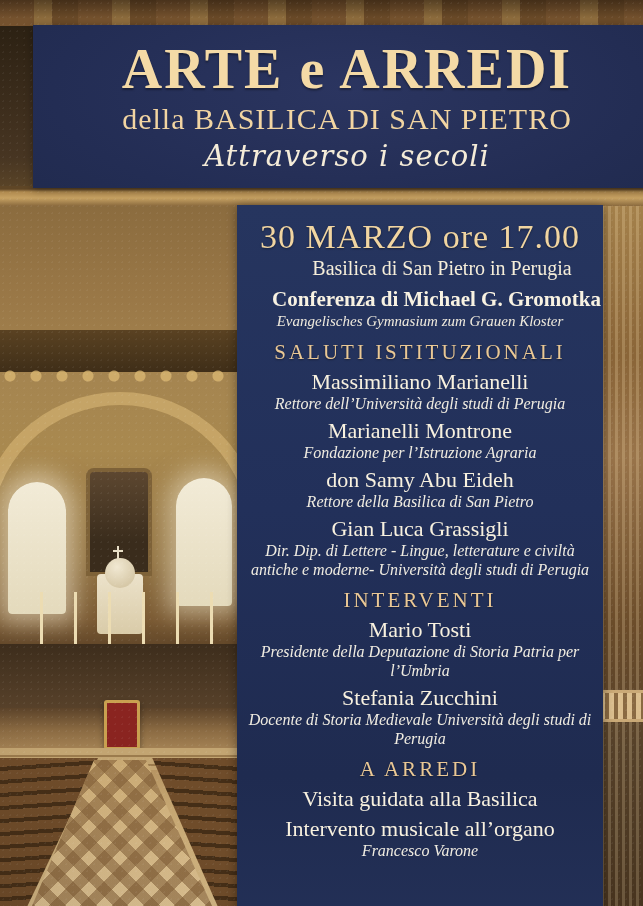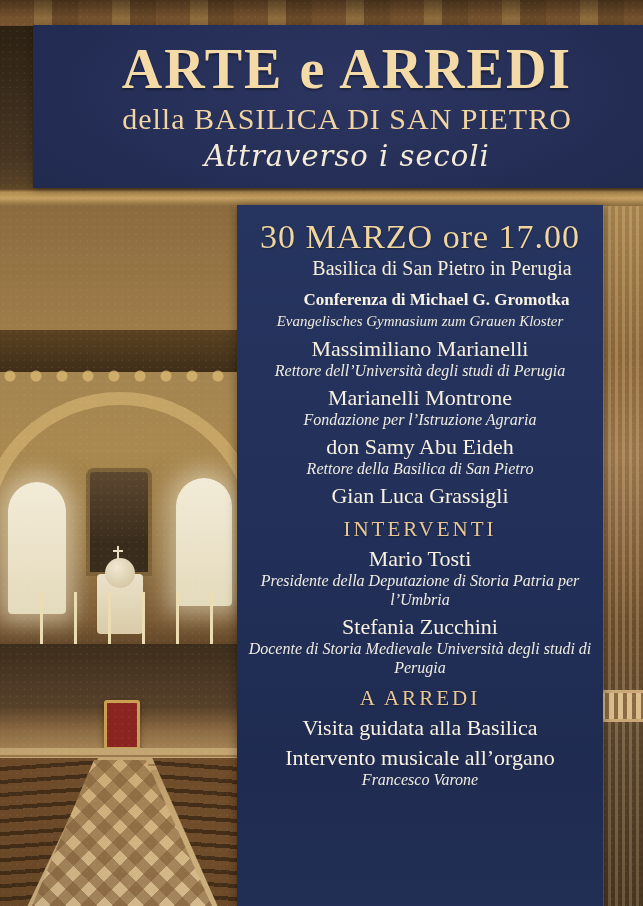--- a/index.html
+++ b/index.html
@@ -96,21 +96,21 @@
     letter-spacing:1px;font-family:"DejaVu Serif","Liberation Serif",serif;}
 
   
   .panel{position:absolute;left:237px;top:205px;width:366px;height:761px;
     background:linear-gradient(180deg,#26355f 0%,#22305a 40%,#1f2b50 75%,#243158 100%);
     box-shadow:0 2px 10px rgba(0,0,0,.4);}
   .panel-inner{position:absolute;inset:0;padding-top:8px;text-align:center;color:#f6eed9;}
   .date{font-size:34px;line-height:38px;margin-top:5px;color:#f1d5a1;letter-spacing:1px;
     text-shadow:0 1px 2px rgba(0,0,0,.4);}
   .venue{font-size:20px;line-height:25px;color:#f6eed9;padding-left:44px;}
-  .conf{font-size:17px;line-height:25px;margin-top:6px;font-weight:bold;color:#f8f2e2;padding-left:33px;}
+  .conf{font-size:21px;line-height:25px;margin-top:6px;font-weight:bold;color:#f8f2e2;padding-left:33px;}
   .conf-sub{font-size:15px;line-height:19px;font-style:italic;color:#efeadd;}
   .sec-head{font-size:21px;line-height:24px;margin-top:9px;color:#eac895;letter-spacing:3px;
     text-shadow:0 1px 2px rgba(0,0,0,.4);}
   .entry{margin-top:6px;}
   .name{font-size:22px;line-height:24px;color:#f8f1df;}
   .role{font-size:16px;line-height:19px;font-style:italic;color:#f0ece1;
     max-width:346px;margin:0 auto;}
 
   
   .unipg-logo{position:absolute;left:10px;bottom:10px;display:flex;align-items:center;gap:5px;}
@@ -171,35 +171,37 @@
   </div>
 
   <div class="panel">
     <div class="panel-inner">
 
       <div class="date">30 MARZO ore 17.00</div>
       <div class="venue">Basilica di San Pietro in Perugia</div>
       <div class="conf">Conferenza di Michael G. Gromotka</div>
       <div class="conf-sub">Evangelisches Gymnasium zum Grauen Kloster</div>
 
+      <div class="sec-head">SALUTI ISTITUZIONALI</div>
 
       <div class="entry">
         <div class="name">Massimiliano Marianelli</div>
         <div class="role">Rettore dell’Università degli studi di Perugia</div>
       </div>
       <div class="entry">
         <div class="name">Marianelli Montrone</div>
         <div class="role">Fondazione per l’Istruzione Agraria</div>
       </div>
       <div class="entry">
         <div class="name">don Samy Abu Eideh</div>
         <div class="role">Rettore della Basilica di San Pietro</div>
       </div>
       <div class="entry">
         <div class="name">Gian Luca Grassigli</div>
+        <div class="role">Dir. Dip. di Lettere - Lingue, letterature e civiltà antiche e moderne- Università degli studi di Perugia</div>
       </div>
 
       <div class="sec-head">INTERVENTI</div>
 
       <div class="entry">
         <div class="name">Mario Tosti</div>
         <div class="role">Presidente della Deputazione di Storia Patria per l’Umbria</div>
       </div>
       <div class="entry">
         <div class="name">Stefania Zucchini</div>

